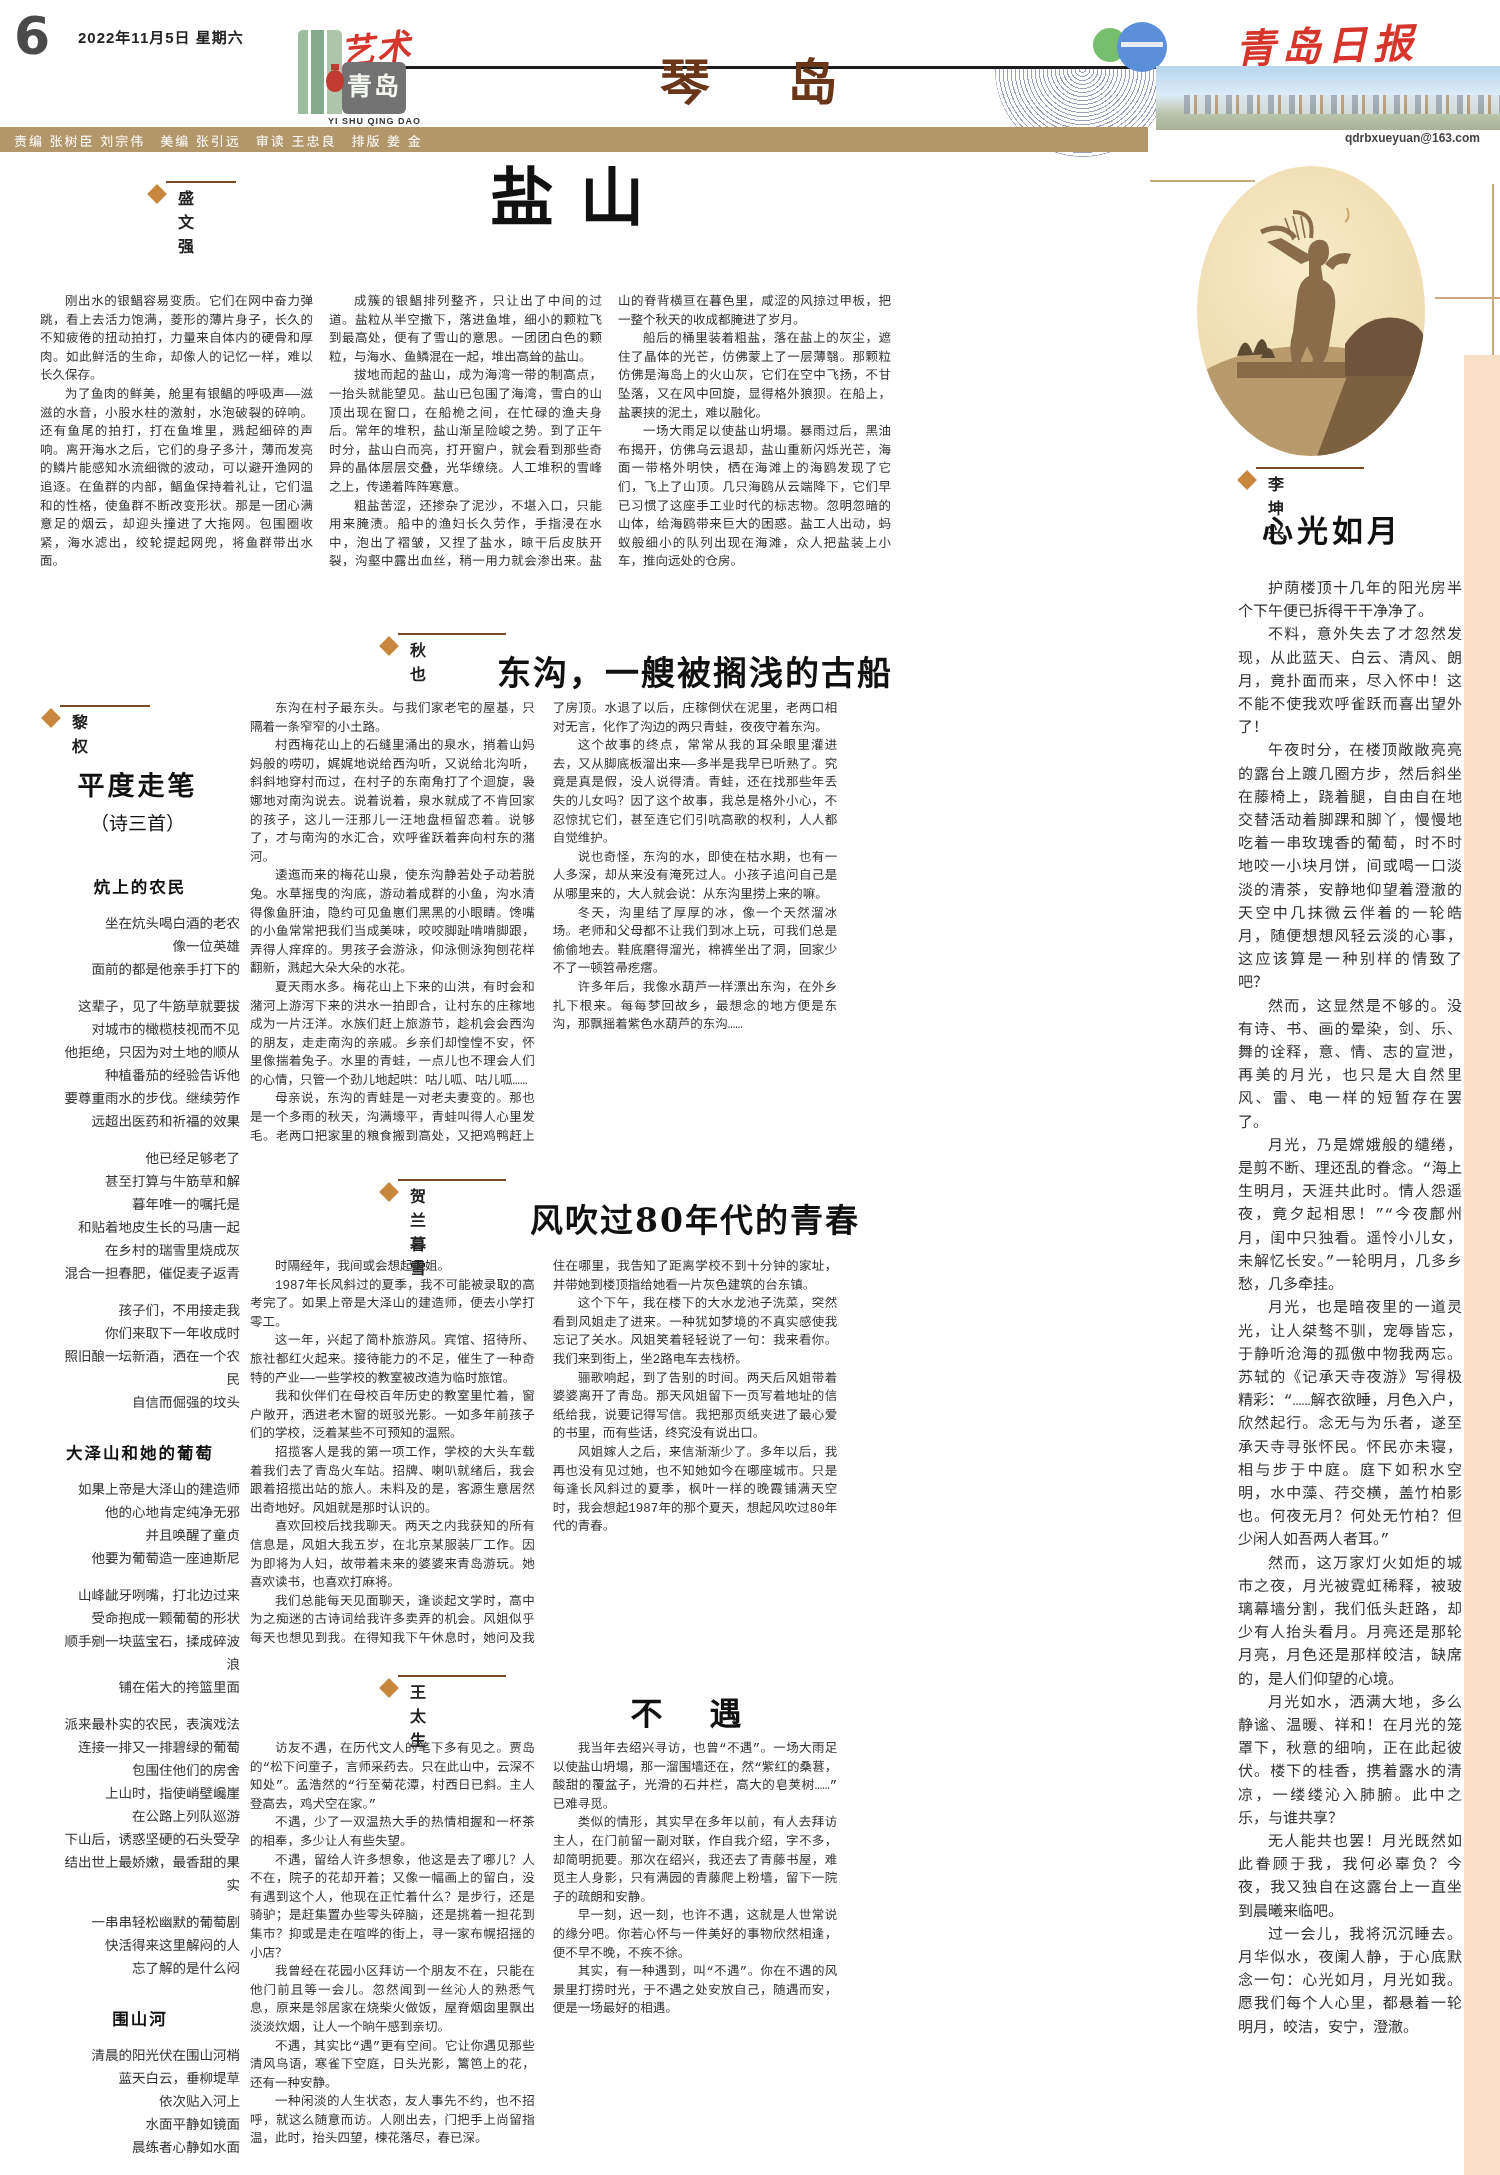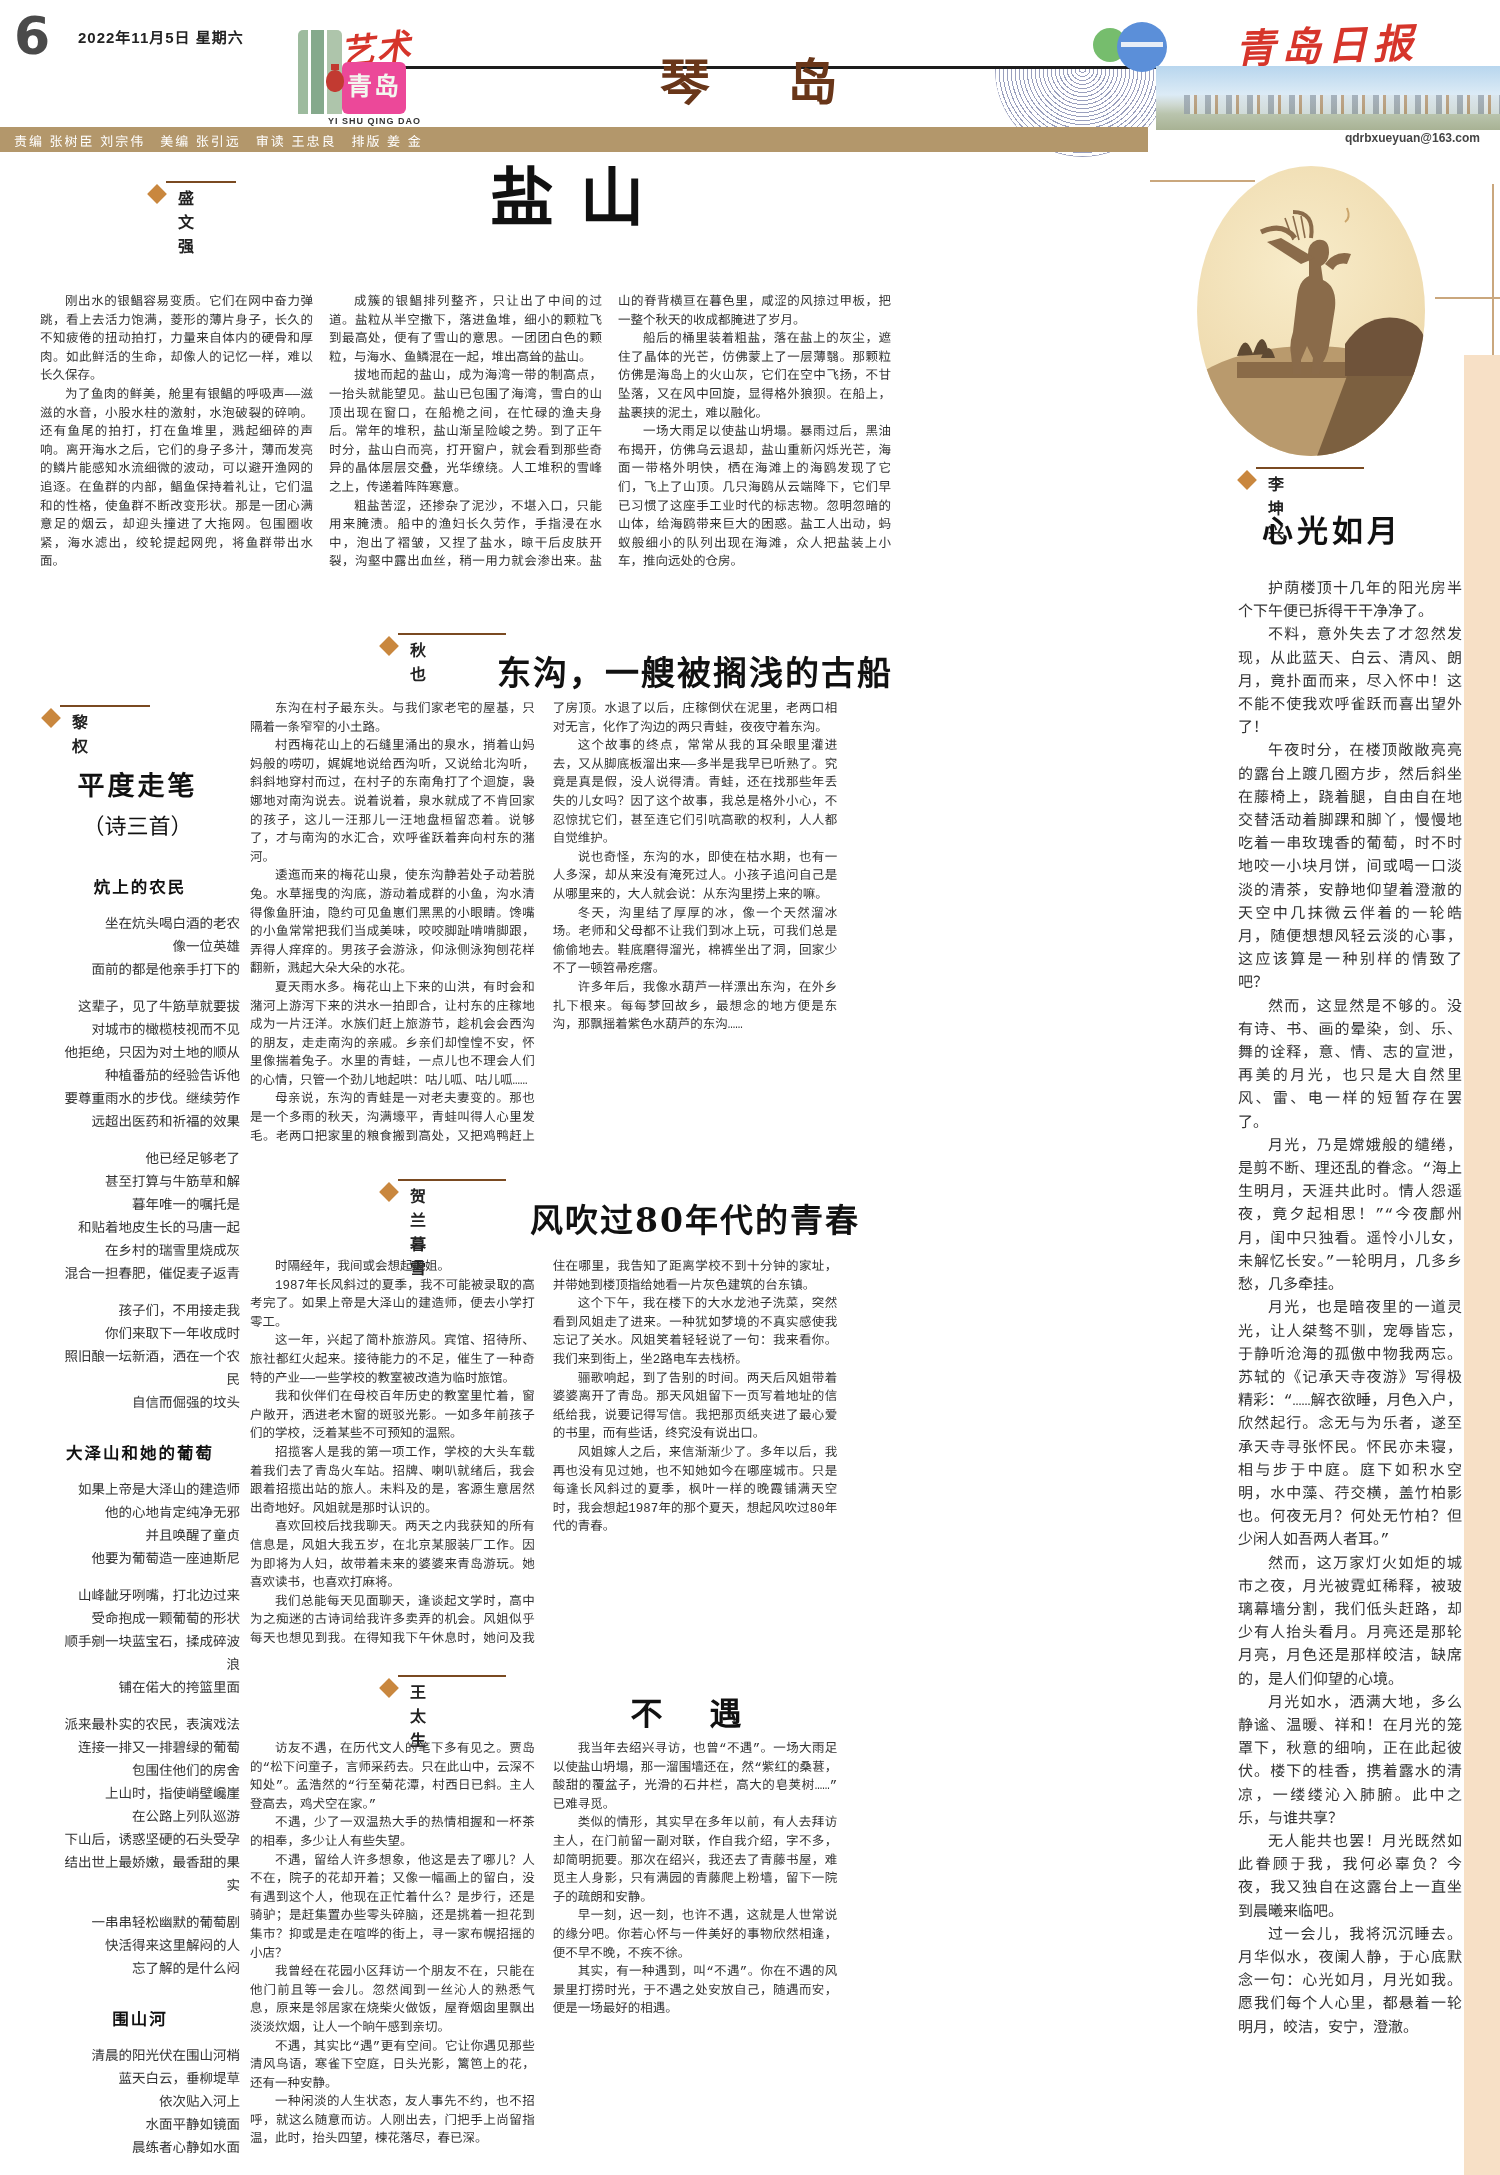--- a/index.html
+++ b/index.html
@@ -30,21 +30,21 @@
   .page-title{left:660px;top:42px;font-size:50px;font-weight:bold;color:#693619;letter-spacing:30px;
      font-family:"DejaVu Serif","Liberation Serif",serif;}
 
   
   .logo{left:298px;top:26px;width:150px;height:100px;}
   .logo-bld{position:absolute;left:0;top:4px;width:44px;height:84px;
      background:linear-gradient(90deg,#9dbb9e 0 10px,#fff 10px 13px,#85a98c 13px 26px,#fff 26px 29px,#aec5ab 29px 44px);
      border-radius:5px 5px 0 0;}
   .logo-art{position:absolute;left:42px;top:-4px;font-size:34px;font-weight:bold;color:#d6352b;
      font-family:"DejaVu Serif",serif;font-style:italic;transform:rotate(-6deg);letter-spacing:2px;}
-  .logo-box{position:absolute;left:44px;top:36px;width:64px;height:52px;background:#ec4899;border-radius:6px;
+  .logo-box{position:absolute;left:44px;top:36px;width:64px;height:52px;background:#737373;border-radius:6px;
      color:#f3f7ef;font-size:25px;font-weight:bold;text-align:center;line-height:50px;letter-spacing:2px;
      font-family:"DejaVu Serif",serif;}
   .logo-lantern{position:absolute;left:28px;top:44px;width:18px;height:22px;background:#c23a31;border-radius:50% 50% 45% 45%;}
   .logo-lantern::before{content:"";position:absolute;left:5px;top:-6px;width:8px;height:6px;background:#c23a31;}
   .logo-cap{position:absolute;left:30px;top:90px;font-size:9px;letter-spacing:1px;color:#333;font-weight:bold;}
 
   
   .byline{height:26px;}
   .byline .bl-line{position:absolute;left:16px;top:-1px;width:108px;height:2px;background:#7a4a21;}
   .byline .bl-diamond{position:absolute;left:0;top:5px;width:14px;height:14px;background:#c9873e;transform:rotate(45deg);}
@@ -64,21 +64,21 @@
   .body-text p{margin:0;text-indent:2em;}
   .b-yanshan{left:40px;top:293px;width:1140px;height:308px;column-count:4;column-gap:16px;}
   .b-donggou{left:250px;top:700px;width:890px;height:478px;column-count:3;column-gap:18px;}
   .b-fengchui{left:250px;top:1258px;width:890px;height:404px;column-count:3;column-gap:18px;}
   .b-buyu{left:250px;top:1740px;width:890px;height:430px;column-count:3;column-gap:18px;}
   .b-xinguang{left:1238px;top:578px;width:224px;height:1592px;font-size:15px;line-height:23.2px;}
 
   
   .poems-title{left:40px;top:764px;width:195px;text-align:center;font-size:27px;font-weight:bold;color:#111;
      font-family:"DejaVu Serif",serif;letter-spacing:3px;}
-  .poems-sub{left:40px;top:808px;width:195px;text-align:center;font-size:22px;color:#111;
+  .poems-sub{left:40px;top:808px;width:195px;text-align:center;font-size:19px;color:#111;
      font-family:"DejaVu Serif",serif;}
   .poems-list{left:40px;top:868px;width:200px;height:1292px;overflow:hidden;
      font-family:"DejaVu Serif","Liberation Serif",serif;}
   .poem-title{text-align:center;font-size:16.5px;font-weight:bold;color:#111;margin:26px 0 14px 0;letter-spacing:2px;}
   .poems-list .poem-title:first-child{margin-top:6px;}
   .stanza{margin:0 0 14px 0;}
   .pline{font-size:13.5px;line-height:23px;color:#333;padding-left:14px;text-align:right;}
 
   
   .statue{left:1197px;top:166px;width:228px;height:290px;border-radius:50%;overflow:hidden;

